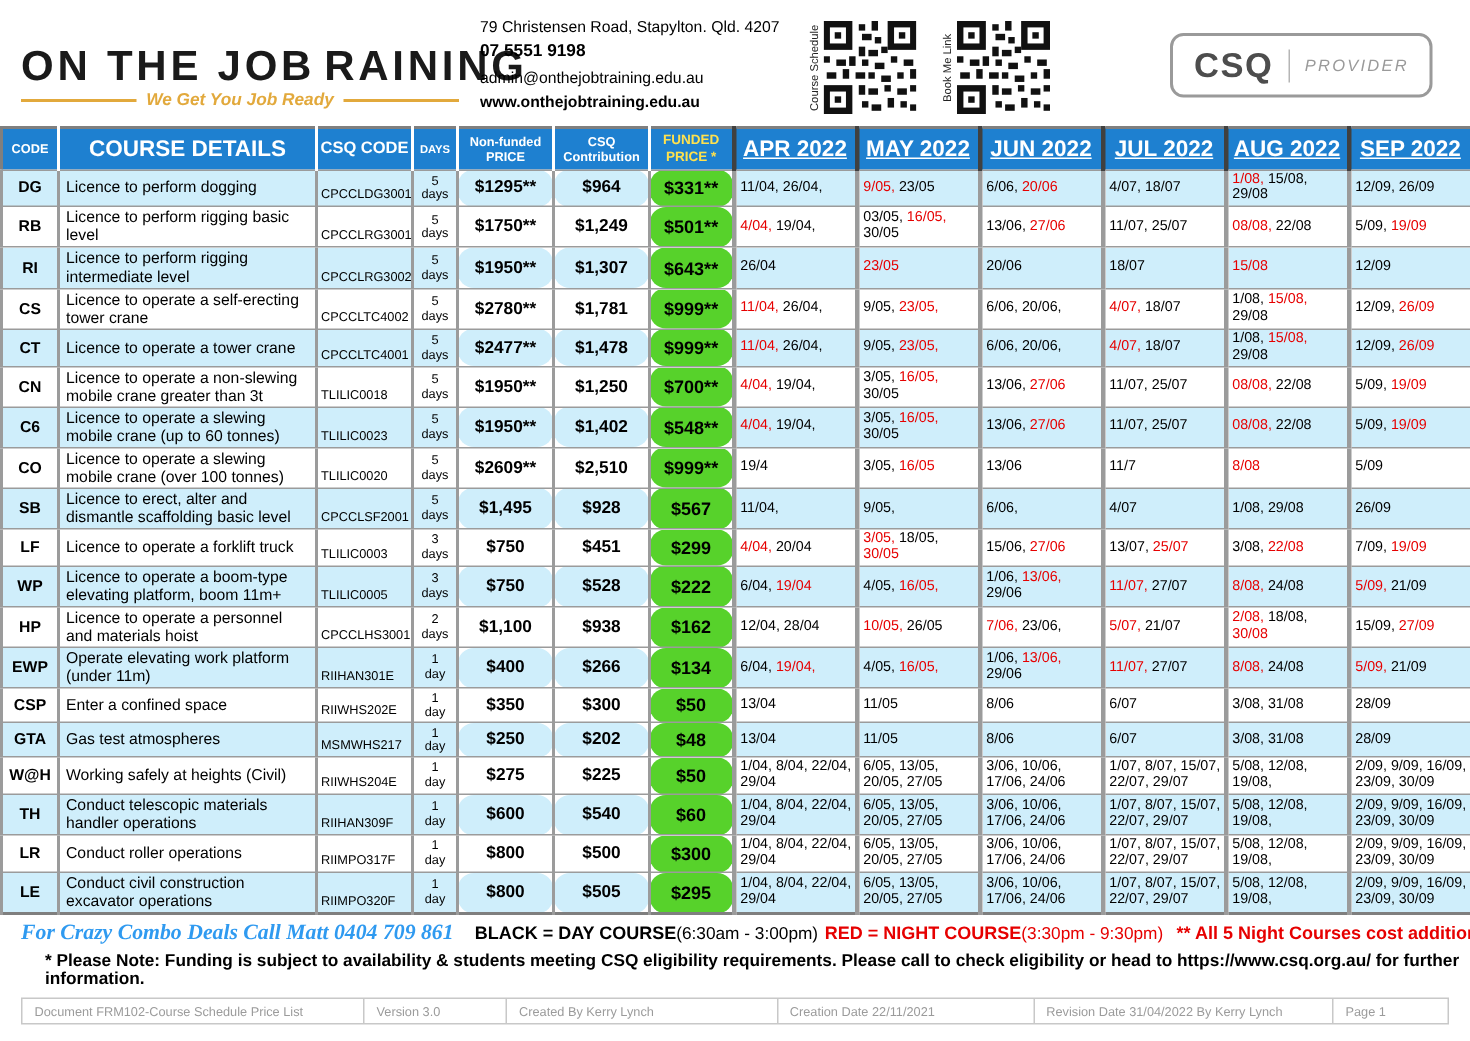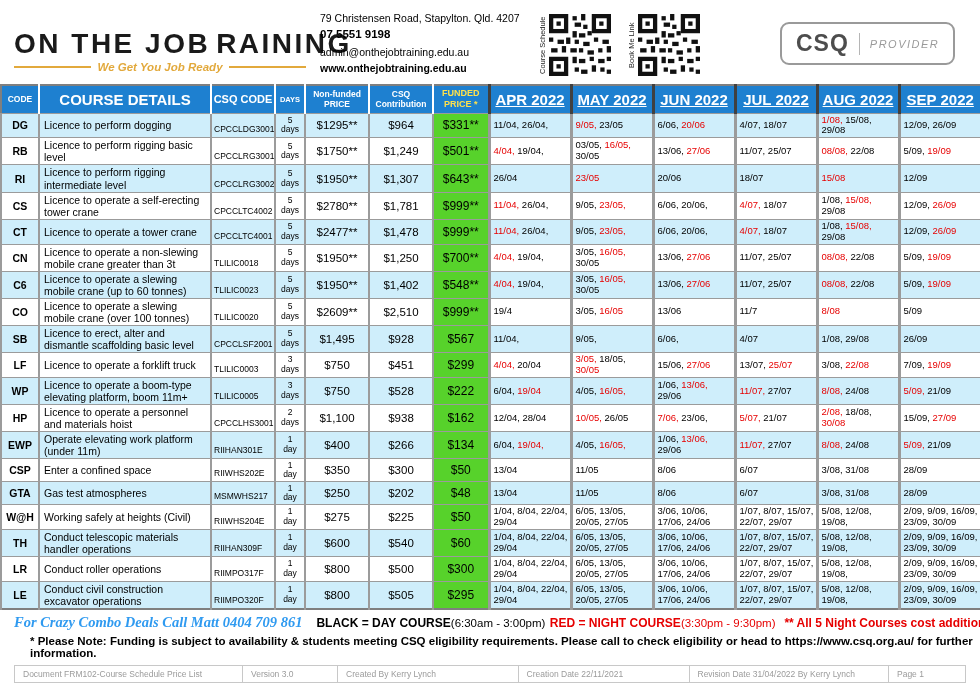--- a/index.html
+++ b/index.html
@@ -43,21 +43,21 @@
   th.h-funded { font-size:9px; color:#ffe14d; line-height:1.25; }
   th.h-month { font-size:15px; border-left:3px solid #404040;text-decoration:underline; }
   thead tr { height:28px; }
   td { border:1px solid #9b9b9b; border-left:2px solid #9b9b9b; vertical-align:middle;
        padding:1px 2px; overflow:hidden; }
   tr.alt { background:#cfeefb; }
   td.code { text-align:center; font-weight:bold; font-size:10.5px; }
   td.course { font-size:10.5px; line-height:1.15; padding-left:4px; }
   td.csqcode { font-size:8.5px; vertical-align:bottom; padding-bottom:3px; }
   td.days { text-align:center; font-size:8.5px; line-height:1.15; }
-  td.price { text-align:center; font-weight:normal; font-size:11.5px; }
+  td.price { text-align:center; font-weight:bold; font-size:11.5px;border-radius:11px; }
   td.funded { background:#57d22b; font-size:12px; }
   td.dates { font-size:9.5px; line-height:1.15; padding-left:3px; border-left:3px solid #9b9b9b; }
   .night { color:#e60000; }
   tbody tr { height:23px; }
   tbody tr.tall { height:16px; }
 
   
   .legend-row { display:flex; align-items:baseline; padding:3px 0 0 14px; white-space:nowrap; }
   .promo { font-family:"Liberation Serif", serif; font-style:italic; font-weight:bold;
     font-size:14.5px; color:#2f9af0; margin-right:14px; }

